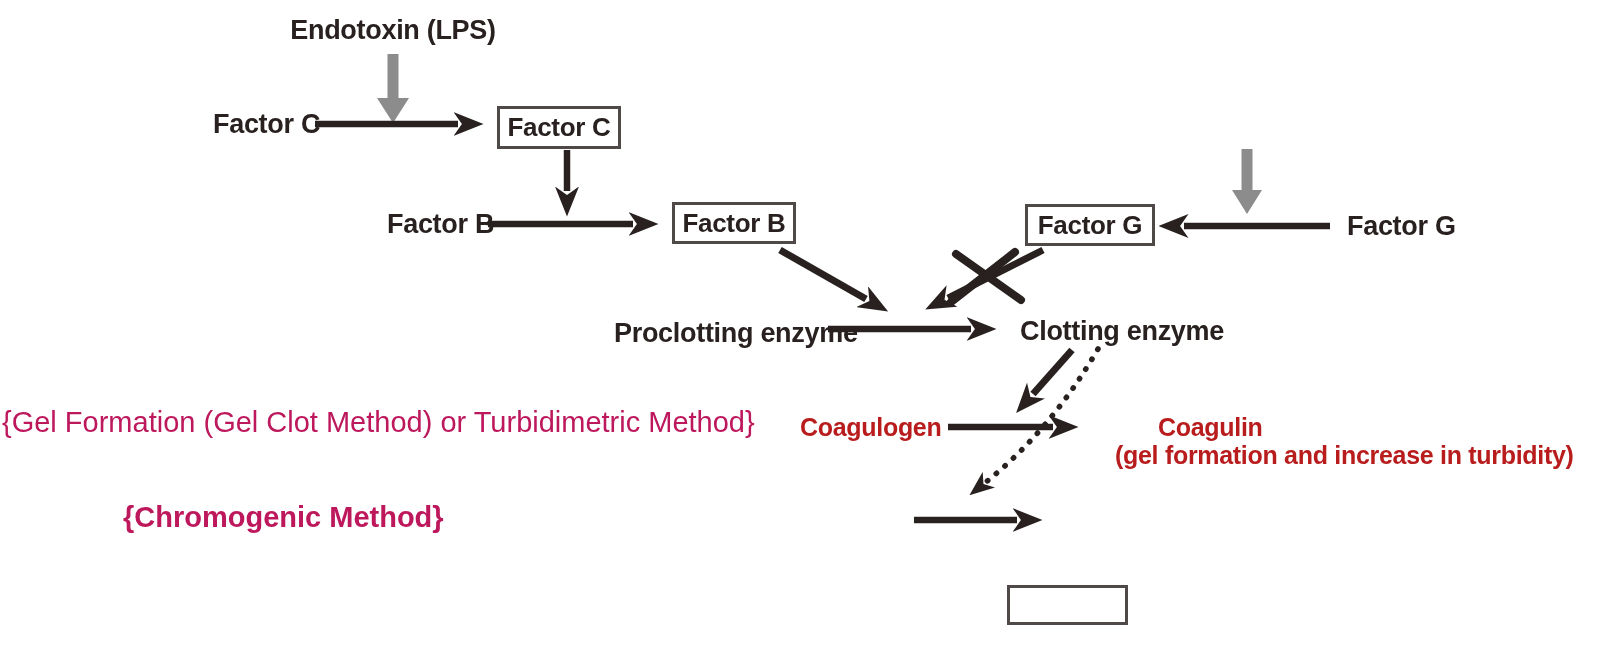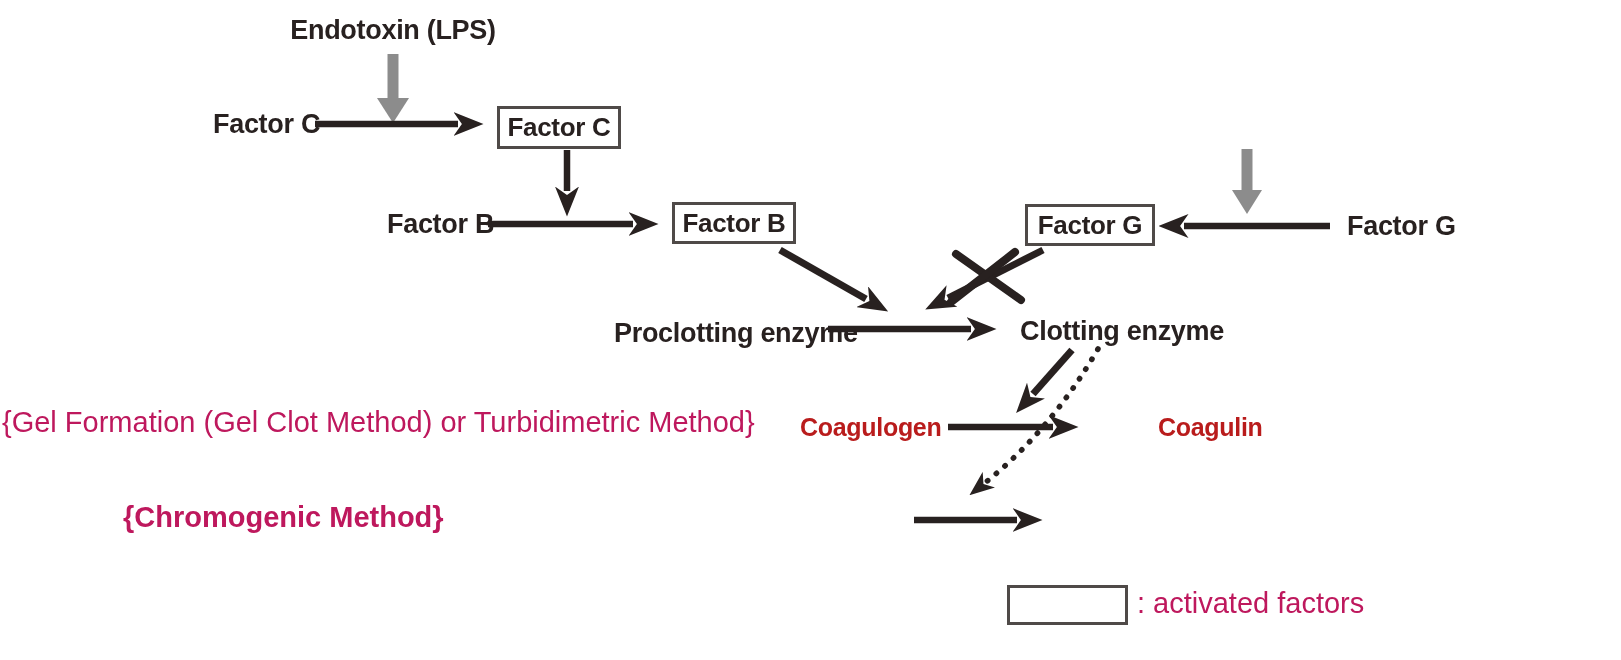--- a/index.html
+++ b/index.html
@@ -130,21 +130,21 @@
   <div class="label" style="left:598px;top:320px;margin-left:16px;">Proclotting enzyme</div>
 
   <div class="label" style="left:1020px;top:318px;">Clotting enzyme</div>
 
   <div class="annotation" style="left:2px;top:407px;">{Gel Formation (Gel Clot Method) or Turbidimetric Method}</div>
 
   <div class="label-sm" style="left:800px;top:414px;">Coagulogen</div>
 
   <div class="label-sm" style="left:1115px;top:414px;margin-left:43px;">Coagulin</div>
 
+  <div class="label-sm" style="left:1115px;top:442px;">(gel formation and increase in turbidity)</div>
 
   <div class="annotation" style="left:123px;top:502px;font-weight:bold;">{Chromogenic Method}</div>
 
 
 
   <div class="node-box" style="left:1007px;top:585px;width:121px;height:40px;"></div>
-  <div class="annotation" style="left:1137px;top:588px;">: activated factors</div>
 
 </div>
 
 </body></html>

